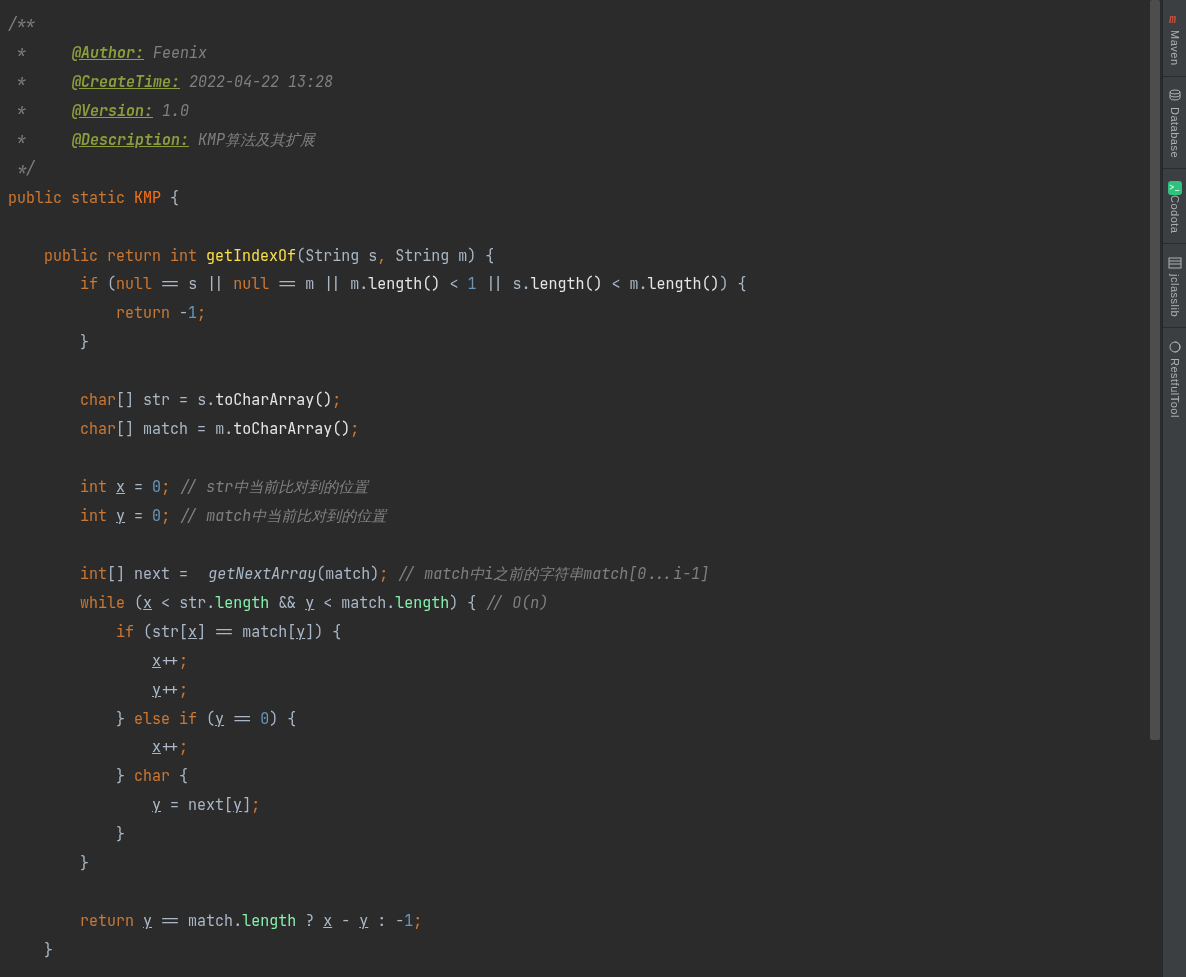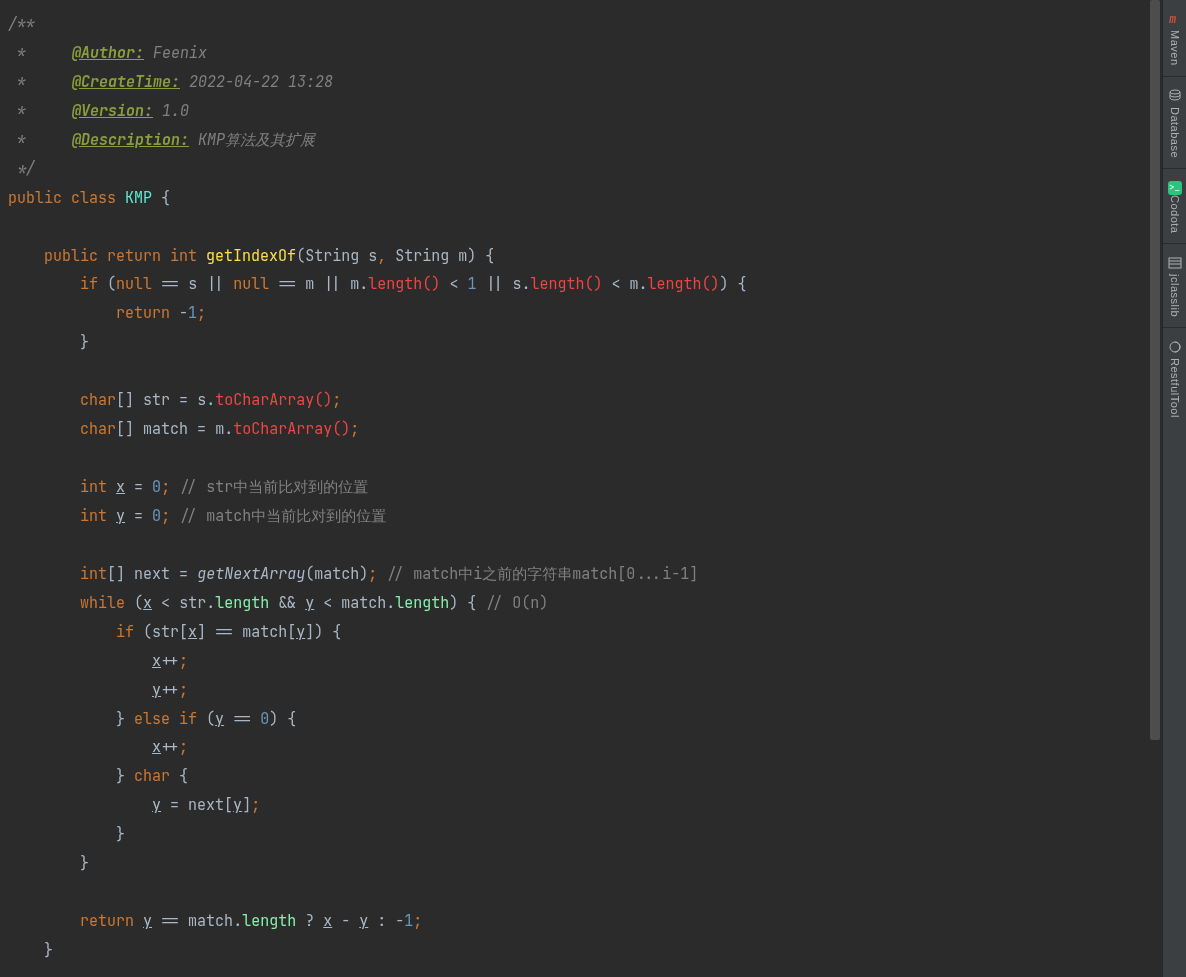--- a/index.html
+++ b/index.html
@@ -29,29 +29,29 @@
   }
   pre.code {
     margin: 0;
     padding-left: 8px;
     white-space: pre;
     font-family: inherit;
     font-style: italic;
   }
   pre.code .n { font-style: normal; }
   .comment-delim { color: #808080; }
-  .comment-text  { color: #808080; }
+  .comment-text  { color: #808080; font-style: italic; }
   .doc-tag       { color: #8a9e3d; text-decoration: underline; font-weight: bold; margin-left: 37px; }
   .doc-val       { color: #808080; }
   .kw            { color: #cc7832; }
   .ident         { color: #a9b7c6; text-align: center; }
-  .classname     { color: #5eead4; text-align: center; }
+  .classname     { color: #f97316; text-align: center; }
   .method-decl   { color: #fde047; }
-  .method-call   { color: #ef4444; }
-  .method-italic { color: #a9b7c6; font-style: italic; }
+  .method-call   { color: #e5e5e5; }
+  .method-italic { color: #a9b7c6; font-style: italic; margin-left: 11px; }
   .num           { color: #6897bb; }
   .field         { color: #86efac; }
   .uvar          { color: #a9b7c6; text-decoration: underline; text-decoration-color: #a9b7c6; }
   .punct         { color: #a9b7c6; }
   .semi          { color: #cc7832; }
   .scrollbar {
     position: absolute;
     right: 2px;
     top: 0;
     width: 10px;
@@ -116,21 +116,21 @@
 
 <div class="editor-area">
   <div class="gutter"></div>
 
 <pre class="code"><span class="comment-delim">/**</span>
 <span class="comment-delim"> * </span><span class="doc-tag">@Author:</span><span class="doc-val"> Feenix</span>
 <span class="comment-delim"> * </span><span class="doc-tag">@CreateTime:</span><span class="doc-val"> 2022-04-22 13:28</span>
 <span class="comment-delim"> * </span><span class="doc-tag">@Version:</span><span class="doc-val"> 1.0</span>
 <span class="comment-delim"> * </span><span class="doc-tag">@Description:</span><span class="doc-val"> KMP算法及其扩展</span>
 <span class="comment-delim"> */</span>
-<span class="n"><span class="kw">public</span> <span class="kw">class</span> <span class="classname">KMP</span> <span class="punct">{</span></span>
+<span class="n"><span class="kw">public</span> <span class="kw">static</span> <span class="classname">KMP</span> <span class="punct">{</span></span>
 <span class="n"></span>
 <span class="n">    <span class="kw">public</span> <span class="kw">return</span> <span class="kw">int</span> <span class="method-decl">getIndexOf</span><span class="punct">(</span><span class="ident">String</span> <span class="ident">s</span><span class="semi">,</span> <span class="ident">String</span> <span class="ident">m</span><span class="punct">) {</span></span>
 <span class="n">        <span class="kw">if</span> <span class="punct">(</span><span class="kw">null</span> <span class="punct">==</span> <span class="ident">s</span> <span class="punct">||</span> <span class="kw">null</span> <span class="punct">==</span> <span class="ident">m</span> <span class="punct">||</span> <span class="ident">m</span><span class="punct">.</span><span class="method-call">length()</span> <span class="punct">&lt;</span> <span class="num">1</span> <span class="punct">||</span> <span class="ident">s</span><span class="punct">.</span><span class="method-call">length()</span> <span class="punct">&lt;</span> <span class="ident">m</span><span class="punct">.</span><span class="method-call">length()</span><span class="punct">) {</span></span>
 <span class="n">            <span class="kw">return</span> <span class="punct">-</span><span class="num">1</span><span class="semi">;</span></span>
 <span class="n">        <span class="punct">}</span></span>
 <span class="n"></span>
 <span class="n">        <span class="kw">char</span><span class="punct">[]</span> <span class="ident">str</span> <span class="punct">=</span> <span class="ident">s</span><span class="punct">.</span><span class="method-call">toCharArray()</span><span class="semi">;</span></span>
 <span class="n">        <span class="kw">char</span><span class="punct">[]</span> <span class="ident">match</span> <span class="punct">=</span> <span class="ident">m</span><span class="punct">.</span><span class="method-call">toCharArray()</span><span class="semi">;</span></span>
 <span class="n"></span>
 <span class="n">        <span class="kw">int</span> <span class="uvar">x</span> <span class="punct">=</span> <span class="num">0</span><span class="semi">;</span> <span class="comment-text">// str中当前比对到的位置</span></span>

